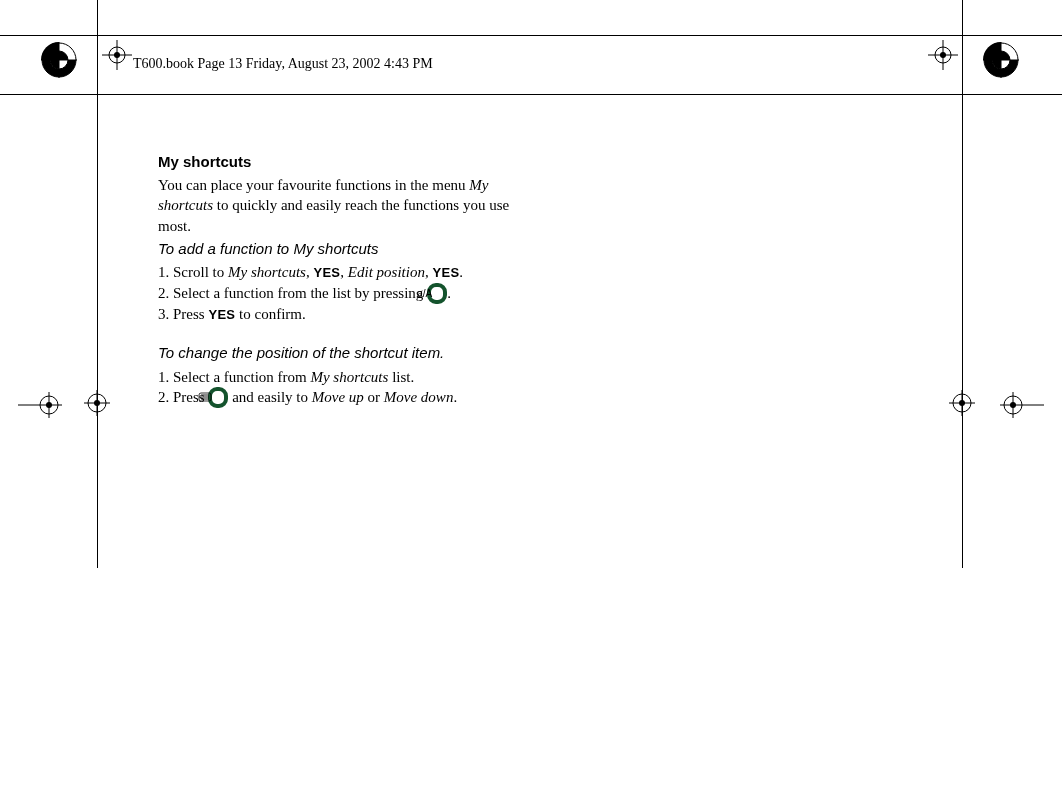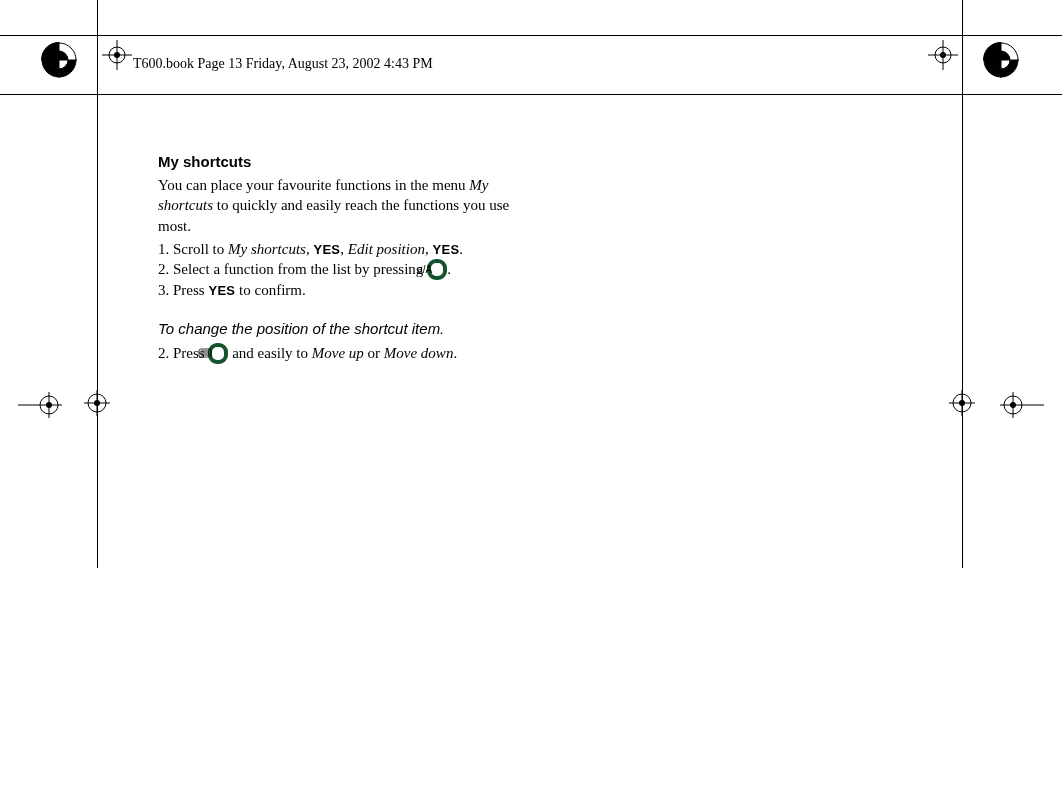--- a/index.html
+++ b/index.html
@@ -169,28 +169,30 @@
   </div>
 
   <div class="header">T600.book  Page 13  Friday, August 23, 2002  4:43 PM</div>
 
   <div class="content">
     <div class="heading-bold">My shortcuts</div>
     <div class="intro">
       <span>You can place your favourite functions in the menu </span><span class="em">My shortcuts</span><span> to quickly and easily reach the functions you use most.</span>
     </div>
 
+    <div class="section-title">To add a function to My shortcuts</div>
     <ol class="ol">
       <li>1. <span>Scroll to </span><span class="em">My shortcuts</span><span>, </span><span class="smallcaps">YES</span><span>, </span><span class="em">Edit position</span><span>, </span><span class="smallcaps">YES</span><span>.</span></li>
       <li>2. <span>Select a function from the list by pressing </span><span class="keycap">a/A</span><span>.</span></li>
       <li>3. <span>Press </span><span class="smallcaps">YES</span><span> to confirm.</span></li>
     </ol>
 
     <div class="section-title">To change the position of the shortcut item.</div>
     <ol class="ol">
+      <li>1. <span>Select a function from </span><span class="em">My shortcuts</span><span> list.</span></li>
       <li>2. <span>Press </span><span class="keycap"><svg width="14" height="10">
               <rect x="1" y="1" width="12" height="8" rx="2" fill="none" stroke="#000" stroke-width="0.8"></rect>
               <line x1="3" y1="3" x2="11" y2="3" stroke="#000" stroke-width="0.9"></line>
               <line x1="3" y1="5" x2="11" y2="5" stroke="#000" stroke-width="0.9"></line>
               <line x1="3" y1="7" x2="11" y2="7" stroke="#000" stroke-width="0.9"></line>
             </svg></span><span> and easily to </span><span class="em">Move up</span><span> or </span><span class="em">Move down</span><span>. </span>
       </li>
     </ol>
   </div>
 

